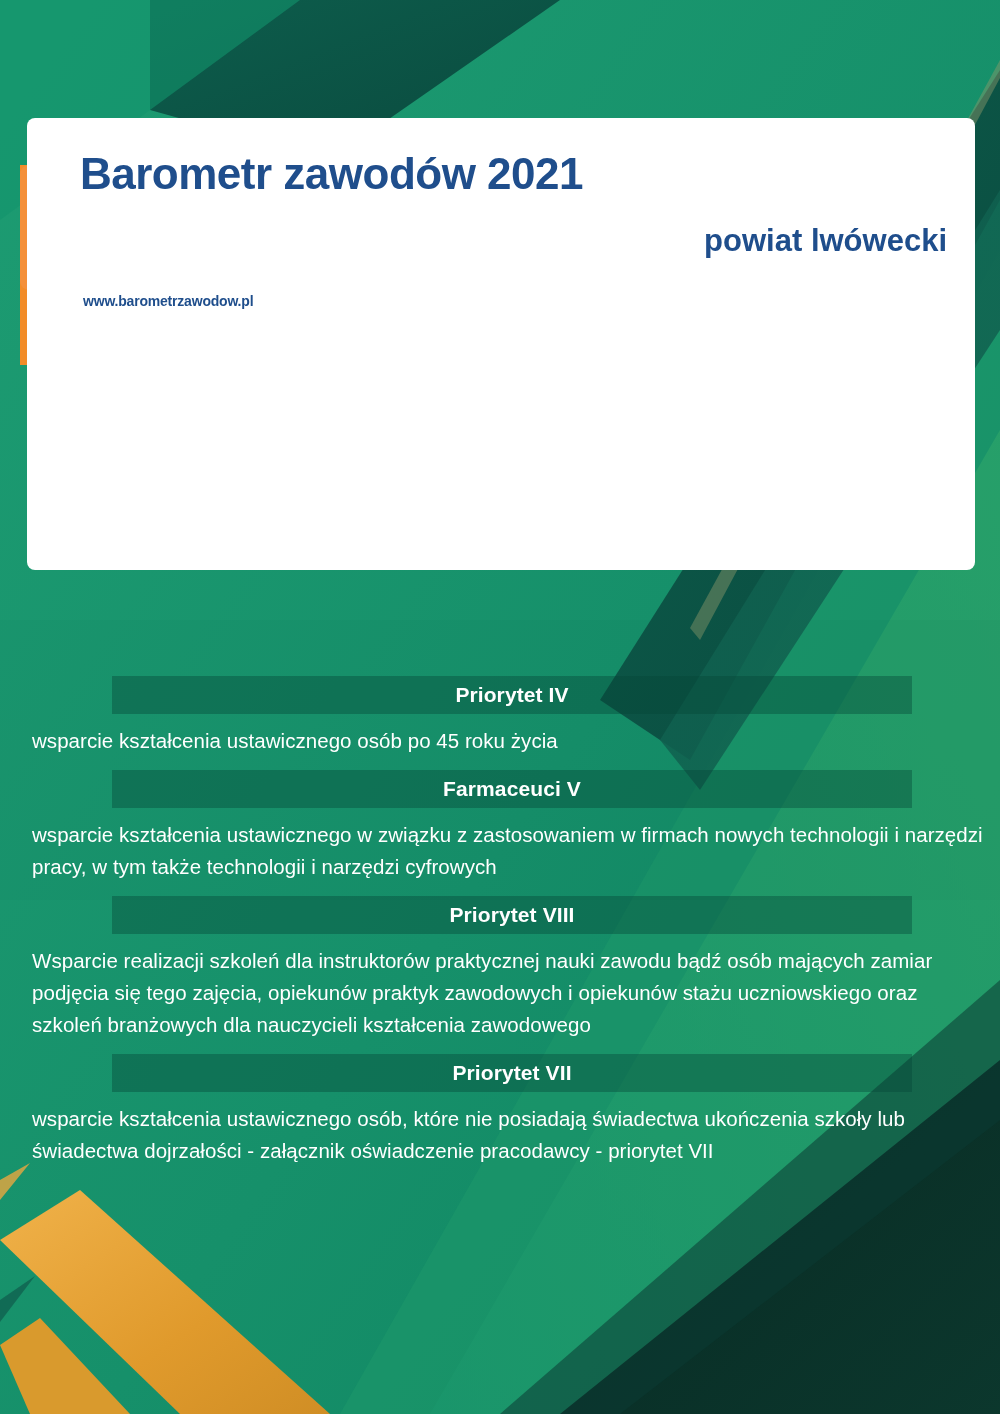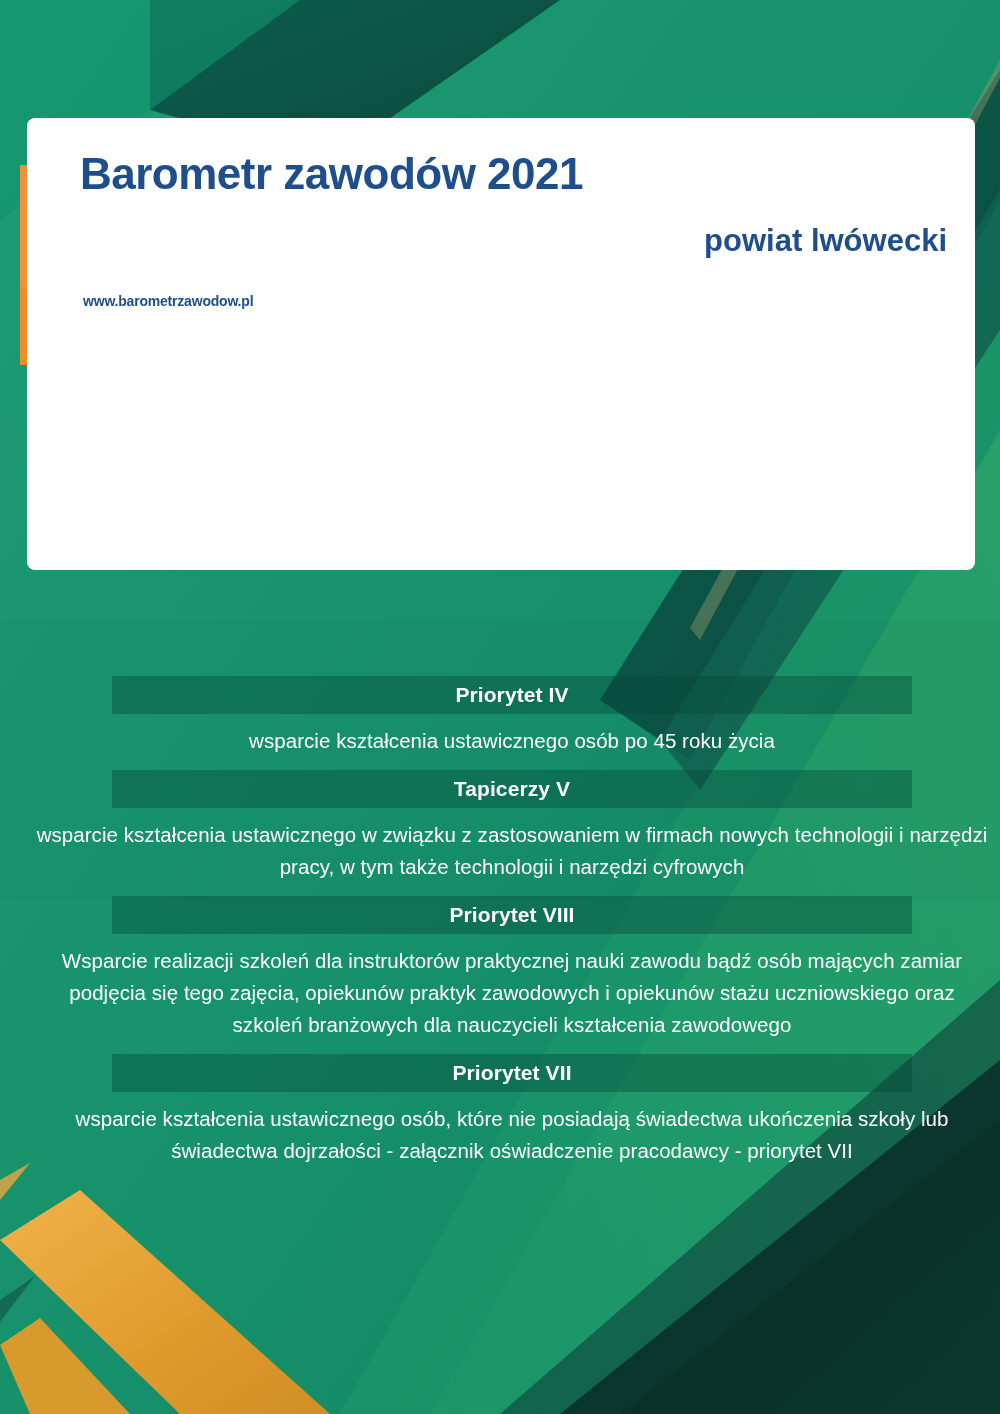--- a/index.html
+++ b/index.html
@@ -126,21 +126,21 @@
     font-weight:bold;
     font-size:21px;
     color:#ffffff;
     letter-spacing:0.1px;
   }
   .prio-desc{
     font-family:"Liberation Sans", sans-serif;
     font-size:20.5px;
     line-height:32px;
     color:#ffffff;
-    text-align:center;
+    text-align:left;
     padding:11px 8px 13px 8px;
     letter-spacing:0.05px;
   }
 </style>
 </head>
 <body>
 
 <svg id="bg" viewBox="0 0 1000 1414" preserveAspectRatio="none">
   <defs>
     <linearGradient id="gGreenSoft" x1="0" y1="0" x2="1" y2="1">
@@ -252,21 +252,21 @@
 
   <div class="prio-block">
     <div class="prio-bar">
       <span class="prio-bar-label">Priorytet IV</span>
     </div>
     <div class="prio-desc">wsparcie kształcenia ustawicznego osób po 45 roku życia</div>
   </div>
 
   <div class="prio-block">
     <div class="prio-bar">
-      <span class="prio-bar-label">Tapicerzy V</span>
+      <span class="prio-bar-label">Farmaceuci V</span>
     </div>
   </div>
 
   <div class="prio-block">
     <div class="prio-desc">wsparcie kształcenia ustawicznego w związku z zastosowaniem w firmach nowych technologii i narzędzi pracy, w tym także technologii i narzędzi cyfrowych</div>
   </div>
 
   <div class="prio-block">
     <div class="prio-bar">
       <span class="prio-bar-label">Priorytet VIII</span>

